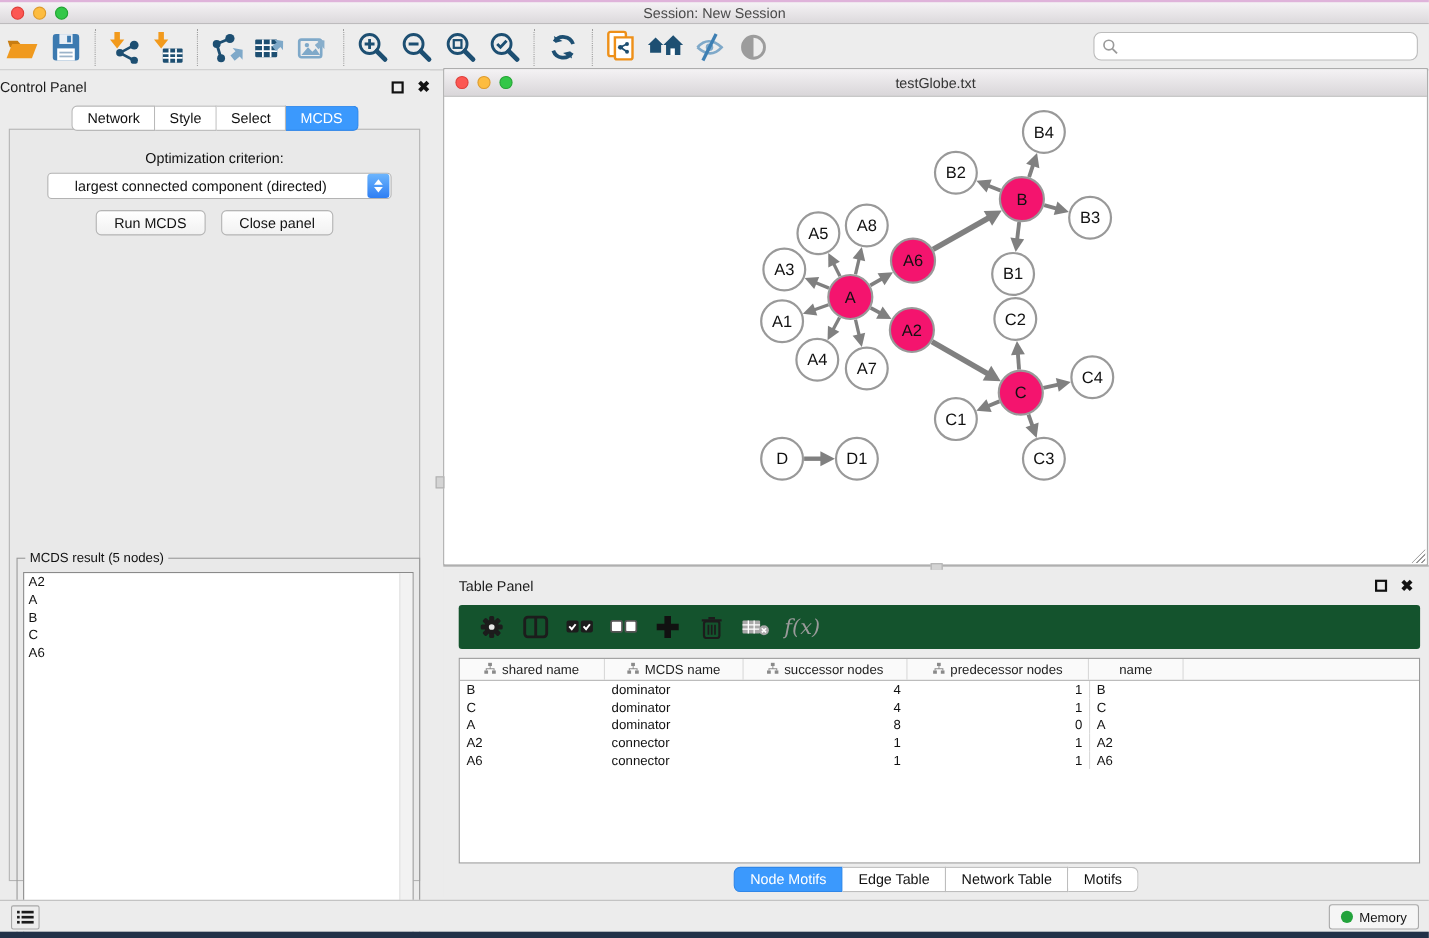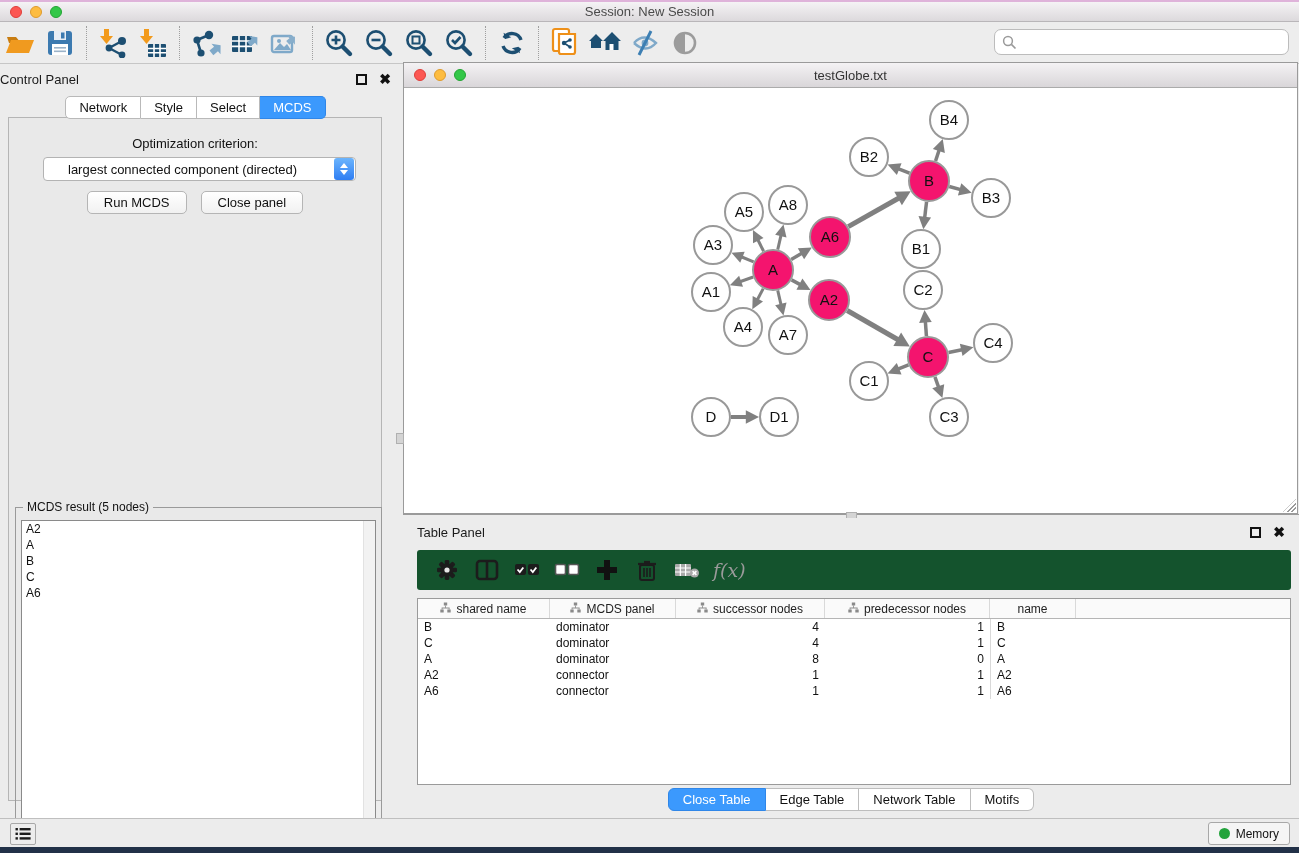--- a/index.html
+++ b/index.html
@@ -524,21 +524,21 @@
           </div>
           <div class="dt-hcell" style="width: 126px;">
             <span><svg width="11" height="11" viewBox="0 0 11 11">
                 <g fill="#8a8a8a">
                   <rect x="3.8" y="0.5" width="3.4" height="3"></rect>
                   <rect x="0.3" y="7.5" width="3.4" height="3"></rect>
                   <rect x="7.3" y="7.5" width="3.4" height="3"></rect>
                   <path d="M5.2 3.5 h0.8 v2 h-0.8 Z M1.6 5.5 h8 v0.9 h-8 Z M1.6 5.5 h0.9 v2 h-0.9 Z M8.7 5.5 h0.9 v2 h-0.9 Z"></path>
                 </g>
               </svg></span>
-            <span>MCDS panel</span>
+            <span>MCDS name</span>
           </div>
           <div class="dt-hcell" style="width: 149px;">
             <span><svg width="11" height="11" viewBox="0 0 11 11">
                 <g fill="#8a8a8a">
                   <rect x="3.8" y="0.5" width="3.4" height="3"></rect>
                   <rect x="0.3" y="7.5" width="3.4" height="3"></rect>
                   <rect x="7.3" y="7.5" width="3.4" height="3"></rect>
                   <path d="M5.2 3.5 h0.8 v2 h-0.8 Z M1.6 5.5 h8 v0.9 h-8 Z M1.6 5.5 h0.9 v2 h-0.9 Z M8.7 5.5 h0.9 v2 h-0.9 Z"></path>
                 </g>
               </svg></span>
@@ -593,21 +593,21 @@
             <div class="dt-cell" style="width: 132px;">A6</div>
             <div class="dt-cell" style="width: 126px;">connector</div>
             <div class="dt-cell num" style="width: 149px;">1</div>
             <div class="dt-cell num" style="width: 165px;">1</div>
             <div class="dt-cell name-col" style="width: 86px;">A6</div>
           </div>
         </div>
     </div>
 
     <div class="tp-tabs" id="tp-tabs">
-        <div class="tp-tab selected">Close Table</div>
+        <div class="tp-tab selected">Node Motifs</div>
         <div class="tp-tab">Edge Table</div>
         <div class="tp-tab">Network Table</div>
         <div class="tp-tab">Motifs</div>
       </div>
   </div>
 
   <div class="statusbar">
     <div class="sb-left-btn">
       <svg width="16" height="14" viewBox="0 0 16 14">
           <g fill="#1c1c1c">

